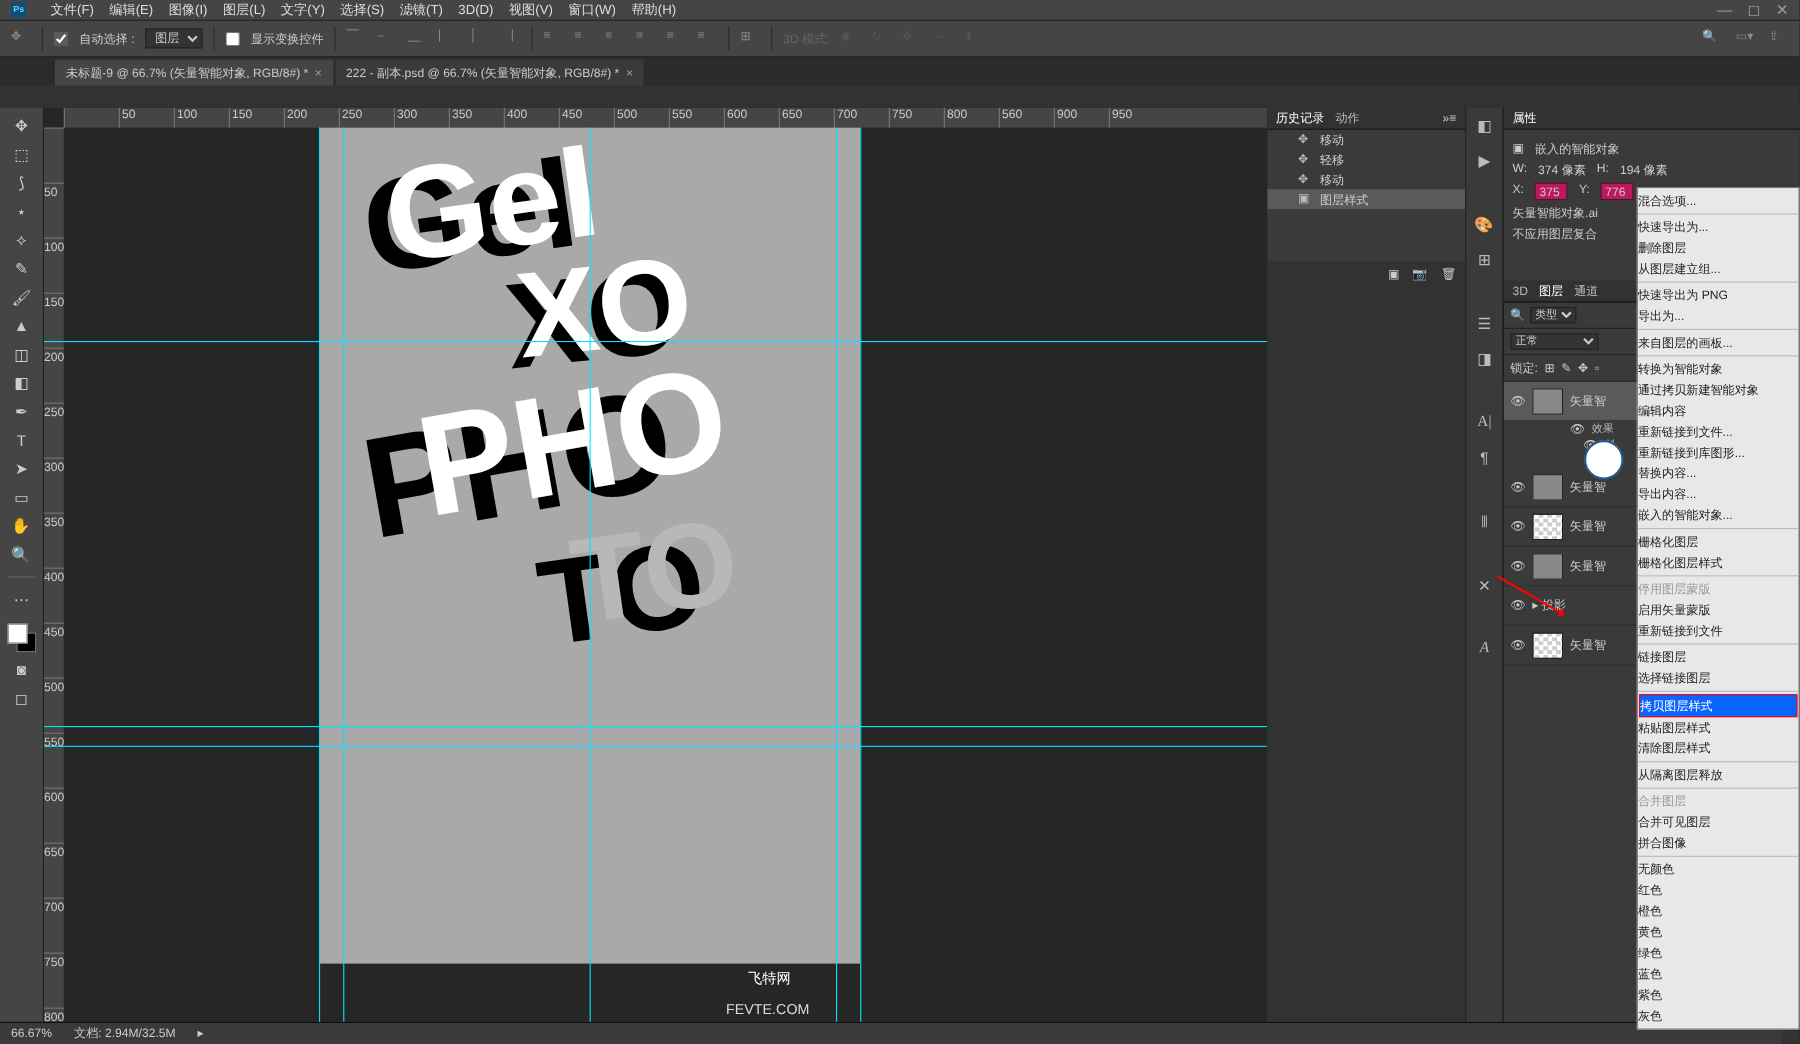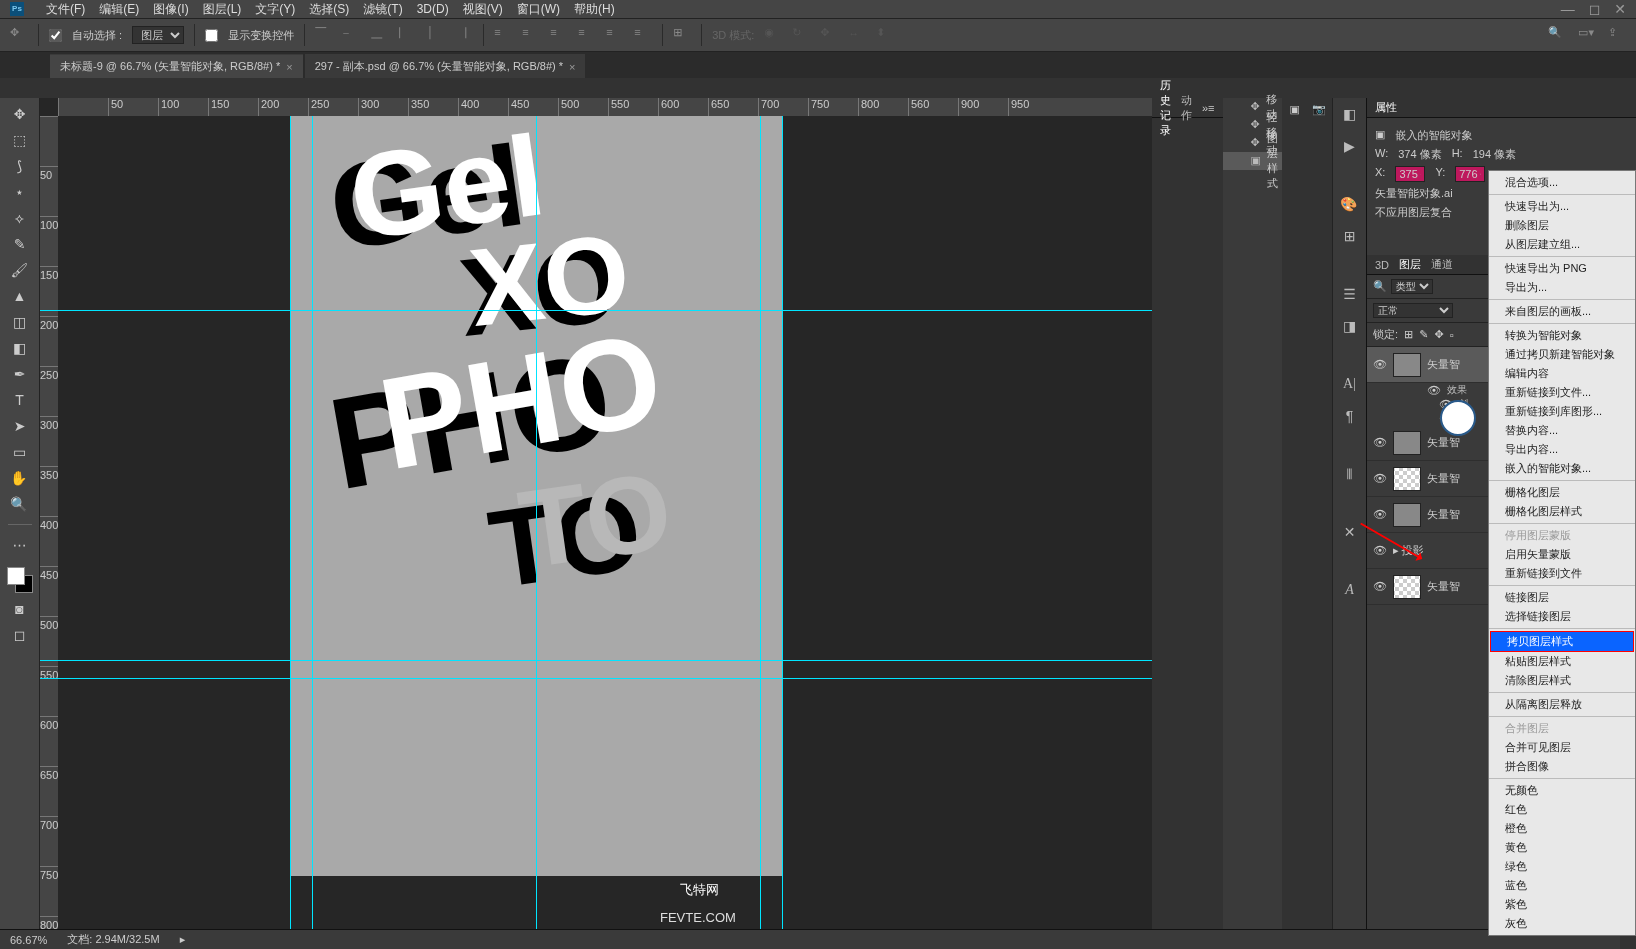--- a/index.html
+++ b/index.html
@@ -40,21 +40,21 @@
 .panel-tabs .pt.active{color:#fff}
 .history-body{background:#3a3a3a;min-height:120px}
 .hrow{height:18px;display:flex;align-items:center;gap:6px;padding-left:28px;color:#ccc}
 .hrow.sel{background:#5a5a5a}
 .hrow .hic{width:14px;height:14px;color:#bbb}
 .panel-foot{height:22px;background:#323232;display:flex;justify-content:flex-end;align-items:center;gap:12px;padding:0 8px}
 .props{padding:6px 8px;background:#3a3a3a;color:#aaa}
 .props .row{display:flex;gap:10px;margin:4px 0;font-size:11px}
 .props input{background:#be185d;border:1px solid #222;color:#ccc;width:30px;padding:1px 3px;font-size:11px}
 .ctx-menu{position:absolute;top:170px;right:0;width:148px;background:#e8e8e8;border:1px solid #777;z-index:100;padding:2px 0}
-.ctx-menu .mi{padding:2px 16px;color:#222;font-size:11px;white-space:nowrap}
+.ctx-menu .mi{padding:2px 0;color:#222;font-size:11px;white-space:nowrap}
 .ctx-menu .mi.dis{color:#999}
 .ctx-menu .mi.hl{background:#0a64ff;color:#fff;border:1px solid #f00;margin:0 1px}
 .ctx-menu hr{border:none;border-top:1px solid #bbb;margin:2px 0}
 .layers{flex:1;background:#3a3a3a;overflow:hidden}
 .layer-row{height:36px;display:flex;align-items:center;gap:6px;padding:0 6px;border-bottom:1px solid #2e2e2e}
 .layer-row.sel{background:#5a5a5a}
 .eye{width:14px;color:#ccc}
 .thumb{width:28px;height:24px;background:#888;border:1px solid #222}
 .thumb.tr{background:repeating-conic-gradient(#ccc 0 25%,#fff 0 50%) 50%/8px 8px}
 .fx-sub{padding-left:60px;font-size:10px;color:#bbb;height:14px;display:flex;align-items:center;gap:6px}
@@ -128,21 +128,21 @@
     <span class="icon-btn">⇪</span>
   </div>
 </div>
 
 <div class="tabstrip">
   <div class="doctab active">
     <span>未标题-9 @ 66.7% (矢量智能对象, RGB/8#) *</span>
     <span class="x">×</span>
   </div>
   <div class="doctab">
-    <span>297 - 副本.psd @ 66.7% (矢量智能对象, RGB/8#) *</span>
+    <span>222 - 副本.psd @ 66.7% (矢量智能对象, RGB/8#) *</span>
     <span class="x">×</span>
   </div>
 </div>
 
 <div class="workarea">
   <div class="tool-col">
     <div class="tool">✥</div>
     <div class="tool">⬚</div>
     <div class="tool">⟆</div>
     <div class="tool">⋆</div>
@@ -225,21 +225,21 @@
     <div class="guide-v" style="left:496px"></div>
     <div class="guide-v" style="left:720px"></div>
     <div class="guide-v" style="left:742px"></div>
     <div class="guide-h" style="top:212px"></div>
     <div class="guide-h" style="top:562px"></div>
     <div class="guide-h" style="top:580px"></div>
     <div class="wm">飞特网</div>
     <div class="wm2">FEVTE.COM</div>
   </div>
 
-  <div style="width:180px;display:flex;">
+  <div style="width:180px;display:flex;flex-direction:column">
     <div class="panel-tabs">
       <span class="pt active">历史记录</span>
       <span class="pt">动作</span>
       <span style="margin-left:auto">»≡</span>
     </div>
     <div class="history-body" id="history-list">
         <div class="hrow">
           <span class="hic">✥</span>
           <span>移动</span>
         </div>

